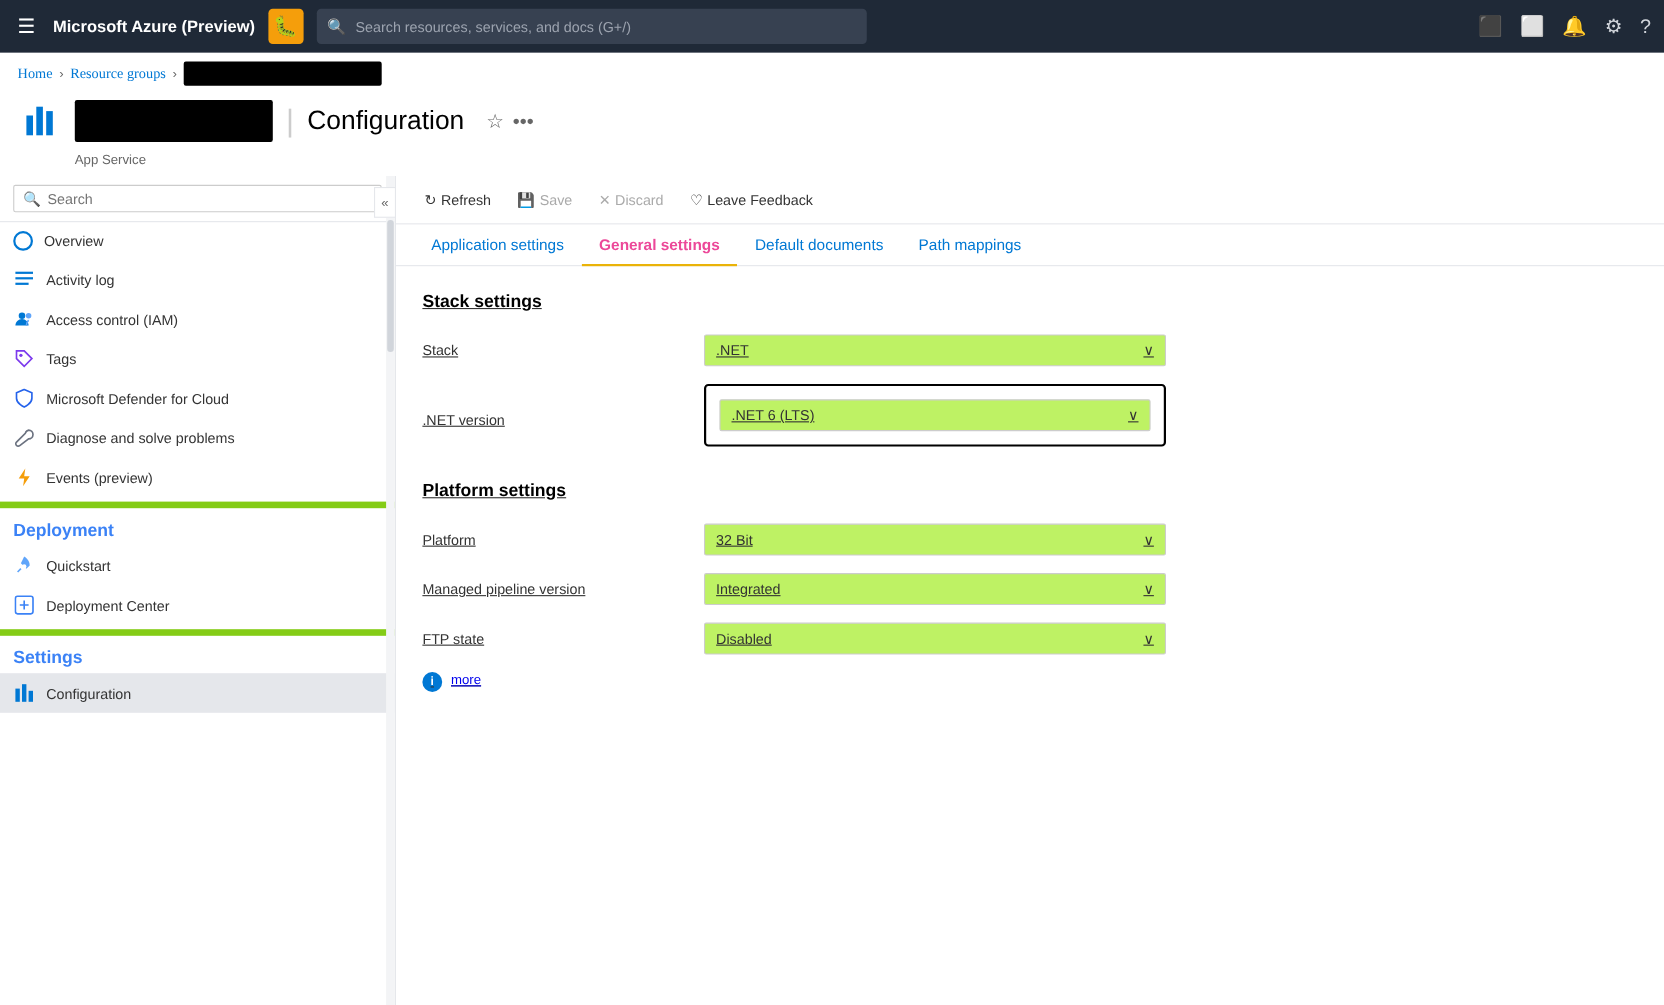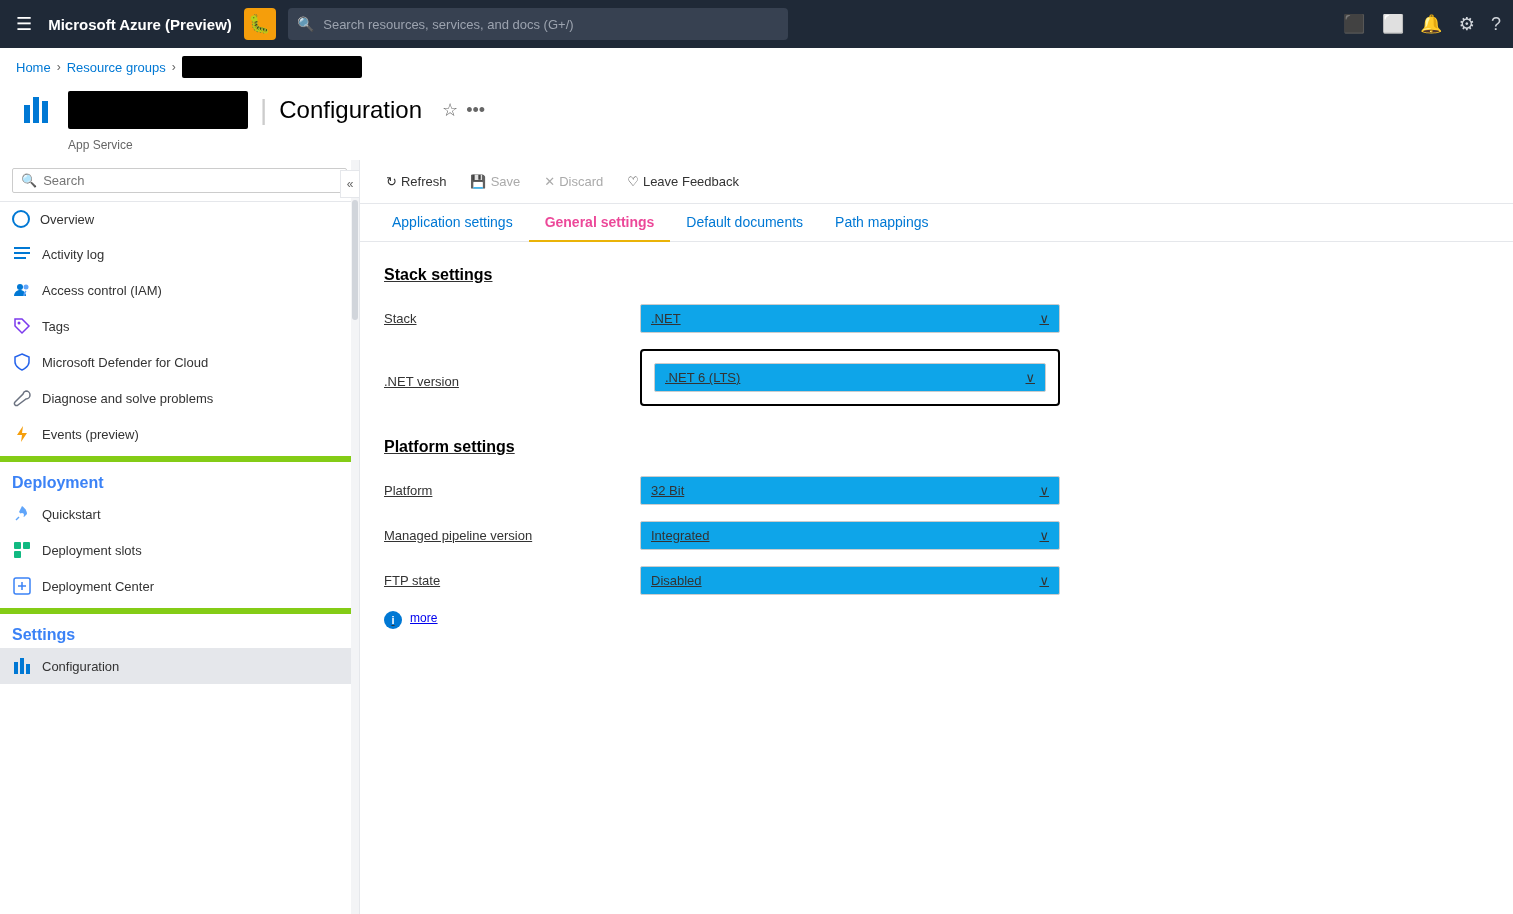--- a/index.html
+++ b/index.html
@@ -24,21 +24,21 @@
     }
     .topbar-search input::placeholder { color: #9ca3af; }
     .topbar-icons { margin-left: auto; display: flex; align-items: center; gap: 16px; }
     .topbar-icon { color: #d1d5db; font-size: 18px; cursor: pointer; }
 
     
     .breadcrumb {
       display: flex; align-items: center; padding: 8px 16px; background: #fff; gap: 6px;
       font-size: 13px;
     }
-    .breadcrumb a { color: #0078d4; text-decoration: none; }
+    .breadcrumb a { color: #0078d4; text-decoration: none; font-family: Liberation Serif, serif; }
     .breadcrumb-sep { color: #666; font-size: 12px; }
 
     
     .page-header {
       display: flex; align-items: center; padding: 4px 16px 8px 16px; background: #fff; gap: 12px;
     }
     .page-icon {
       width: 40px; height: 40px; display: flex; align-items: center; justify-content: center;
     }
     .page-icon-bars { display: flex; gap: 3px; align-items: flex-end; }
@@ -133,21 +133,21 @@
       display: flex; align-items: center; margin-bottom: 16px; gap: 16px;
     }
     .form-label {
       width: 240px; font-size: 13px; color: #333; font-weight: 400; flex-shrink: 0;
     }
     .form-control-wrap { flex: 1; max-width: 420px; }
 
     .select-box {
       display: flex; align-items: center; justify-content: space-between;
       border: 1px solid #ccc; border-radius: 2px; padding: 6px 10px;
-      background: #0ea5e9; cursor: pointer; font-size: 13px; color: #333;
+      background: #bef264; cursor: pointer; font-size: 13px; color: #333;
       min-width: 380px;
     }
 
     .net-version-highlight {
       border: 2px solid #000; border-radius: 4px; padding: 12px; margin-bottom: 8px;
     }
 
     .platform-settings-title {
       font-size: 16px; font-weight: 600; color: #000; margin: 24px 0 20px 0;
     }
@@ -291,30 +291,20 @@
 
     <div class="nav-item">
       <div class="nav-icon">
         <svg width="18" height="18" viewBox="0 0 18 18">
             <path d="M9 1 C9 1 14 4 14 9 L11 12 L6 7 Z" fill="#60a5fa"></path>
             <circle cx="9" cy="10" r="2" fill="#fff"></circle>
             <path d="M6 12 L3 15" stroke="#60a5fa" stroke-width="1.5"></path>
           </svg>
       </div>
       <span>Quickstart</span>
-    </div>
-    <div class="nav-item">
-      <div class="nav-icon">
-        <svg width="18" height="18" viewBox="0 0 18 18">
-            <rect x="1" y="1" width="7" height="7" fill="#10b981" rx="1"></rect>
-            <rect x="10" y="1" width="7" height="7" fill="#10b981" rx="1"></rect>
-            <rect x="1" y="10" width="7" height="7" fill="#10b981" rx="1"></rect>
-          </svg>
-      </div>
-      <span>Deployment slots</span>
     </div>
     <div class="nav-item">
       <div class="nav-icon">
         <svg width="18" height="18" viewBox="0 0 18 18">
             <rect x="1" y="1" width="16" height="16" fill="none" stroke="#3b82f6" stroke-width="1.5" rx="2"></rect>
             <path d="M5 9 h8 M9 5 v8" stroke="#3b82f6" stroke-width="1.5"></path>
           </svg>
       </div>
       <span>Deployment Center</span>
     </div>

